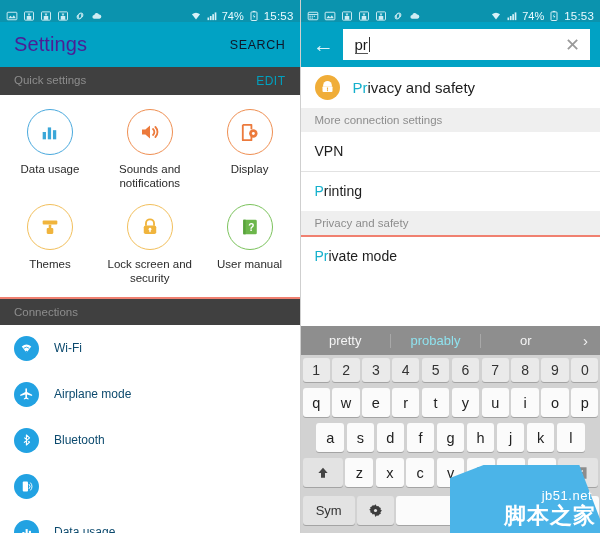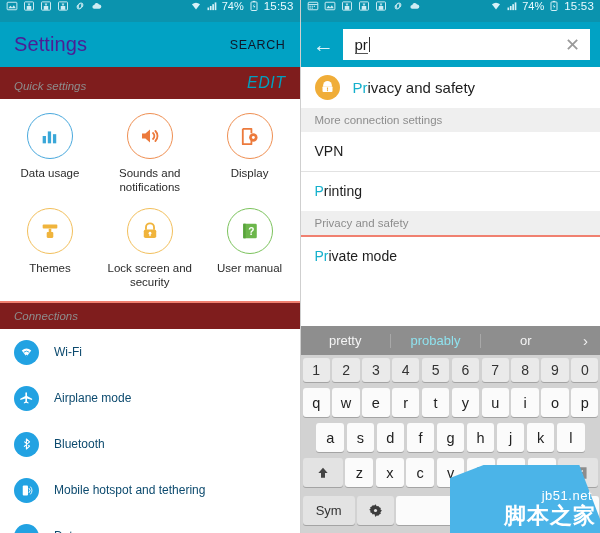--- a/index.html
+++ b/index.html
@@ -8,21 +8,21 @@
     font-family:"Liberation Sans", sans-serif;
     background:#ffffff;
     -webkit-font-smoothing:antialiased;
   }
   .screen{position:relative;width:600px;height:533px;display:flex;}
   .panel{position:relative;width:300px;height:533px;overflow:hidden;background:#fff;}
   .panel.left{border-right:1px solid #cfcfcf;}
 
   
   .statusbar{
-    height:22px;background:#0b93ae;display:flex;align-items:flex-start;
+    height:22px;background:#0b93ae;display:flex;align-items:flex-end;
     padding:0 6px;box-sizing:border-box;color:#d9f3f8;
   }
   .sb-left{display:flex;align-items:center;gap:5px;flex:1;}
   .sb-right{display:flex;align-items:center;gap:4px;font-size:11px;color:#eafaff;}
   .sb-ic{width:12px;height:12px;display:block;opacity:.92;}
   .sb-time{font-size:11.5px;letter-spacing:.2px;}
   .sb-batt{font-size:11px;}
 
   
   .header{
@@ -45,25 +45,25 @@
     flex:1;font-size:15px;color:#1a1a1a;
     border-bottom:1px solid #555;display:inline-block;padding-bottom:0px;
     line-height:17px;max-width:max-content;position:relative;
   }
   .caret{display:inline-block;width:1px;height:15px;background:#333;
          vertical-align:-3px;margin-left:1px;}
   .clear-x{color:#9a9a9a;font-size:18px;line-height:1;padding:0 2px;font-weight:300;}
 
   
   .section-head{
-    background:#7f1d1d;padding:7px 14px;font-size:11.5px;color:#8d8d8d;
-    display:flex;align-items:flex-end;font-style:italic;
+    background:#404040;padding:7px 14px;font-size:11.5px;color:#8d8d8d;
+    display:flex;align-items:flex-start;
   }
   .section-head .lbl{flex:1;}
-  .section-head .edit{color:#00a0bf;font-size:16px;letter-spacing:.5px;}
+  .section-head .edit{color:#00a0bf;font-size:12px;letter-spacing:.5px;}
 
   .qs-grid{display:flex;flex-wrap:wrap;padding:8px 0 4px;}
   .qs-item{width:33.333%;text-align:center;padding:6px 2px 8px;box-sizing:border-box;}
   .qs-circle{
     width:46px;height:46px;border-radius:50%;border:1.6px solid #ccc;
     margin:0 auto 7px;display:flex;align-items:center;justify-content:center;
     background:#fff;box-sizing:border-box;
   }
   .qs-label{font-size:11.5px;color:#2b2b2b;line-height:14px;}
 
@@ -298,21 +298,20 @@
         </div>
         <div class="row-label">Bluetooth</div>
       </div>
       <div class="list-row">
         <div class="row-ic">
           <svg width="15" height="15" viewBox="0 0 24 24">
               <rect x="6" y="4" width="8.4" height="16" rx="1.6" fill="#fff"></rect>
               <path d="M16.4 8.6a5 5 0 010 6.8M18.6 6.2a8.2 8.2 0 010 11.6" stroke="#fff" stroke-width="1.5" fill="none" stroke-linecap="round"></path>
             </svg>
         </div>
-        <div class="row-label">Mobile hotspot and tethering</div>
       </div>
       <div class="list-row">
         <div class="row-ic">
           <svg width="14" height="14" viewBox="0 0 24 24">
               <rect x="4" y="12" width="3.6" height="8" fill="#fff"></rect>
               <rect x="9.6" y="7" width="3.6" height="13" fill="#fff"></rect>
               <rect x="15.2" y="10" width="3.6" height="10" fill="#fff"></rect>
             </svg>
         </div>
         <div class="row-label">Data usage</div>

